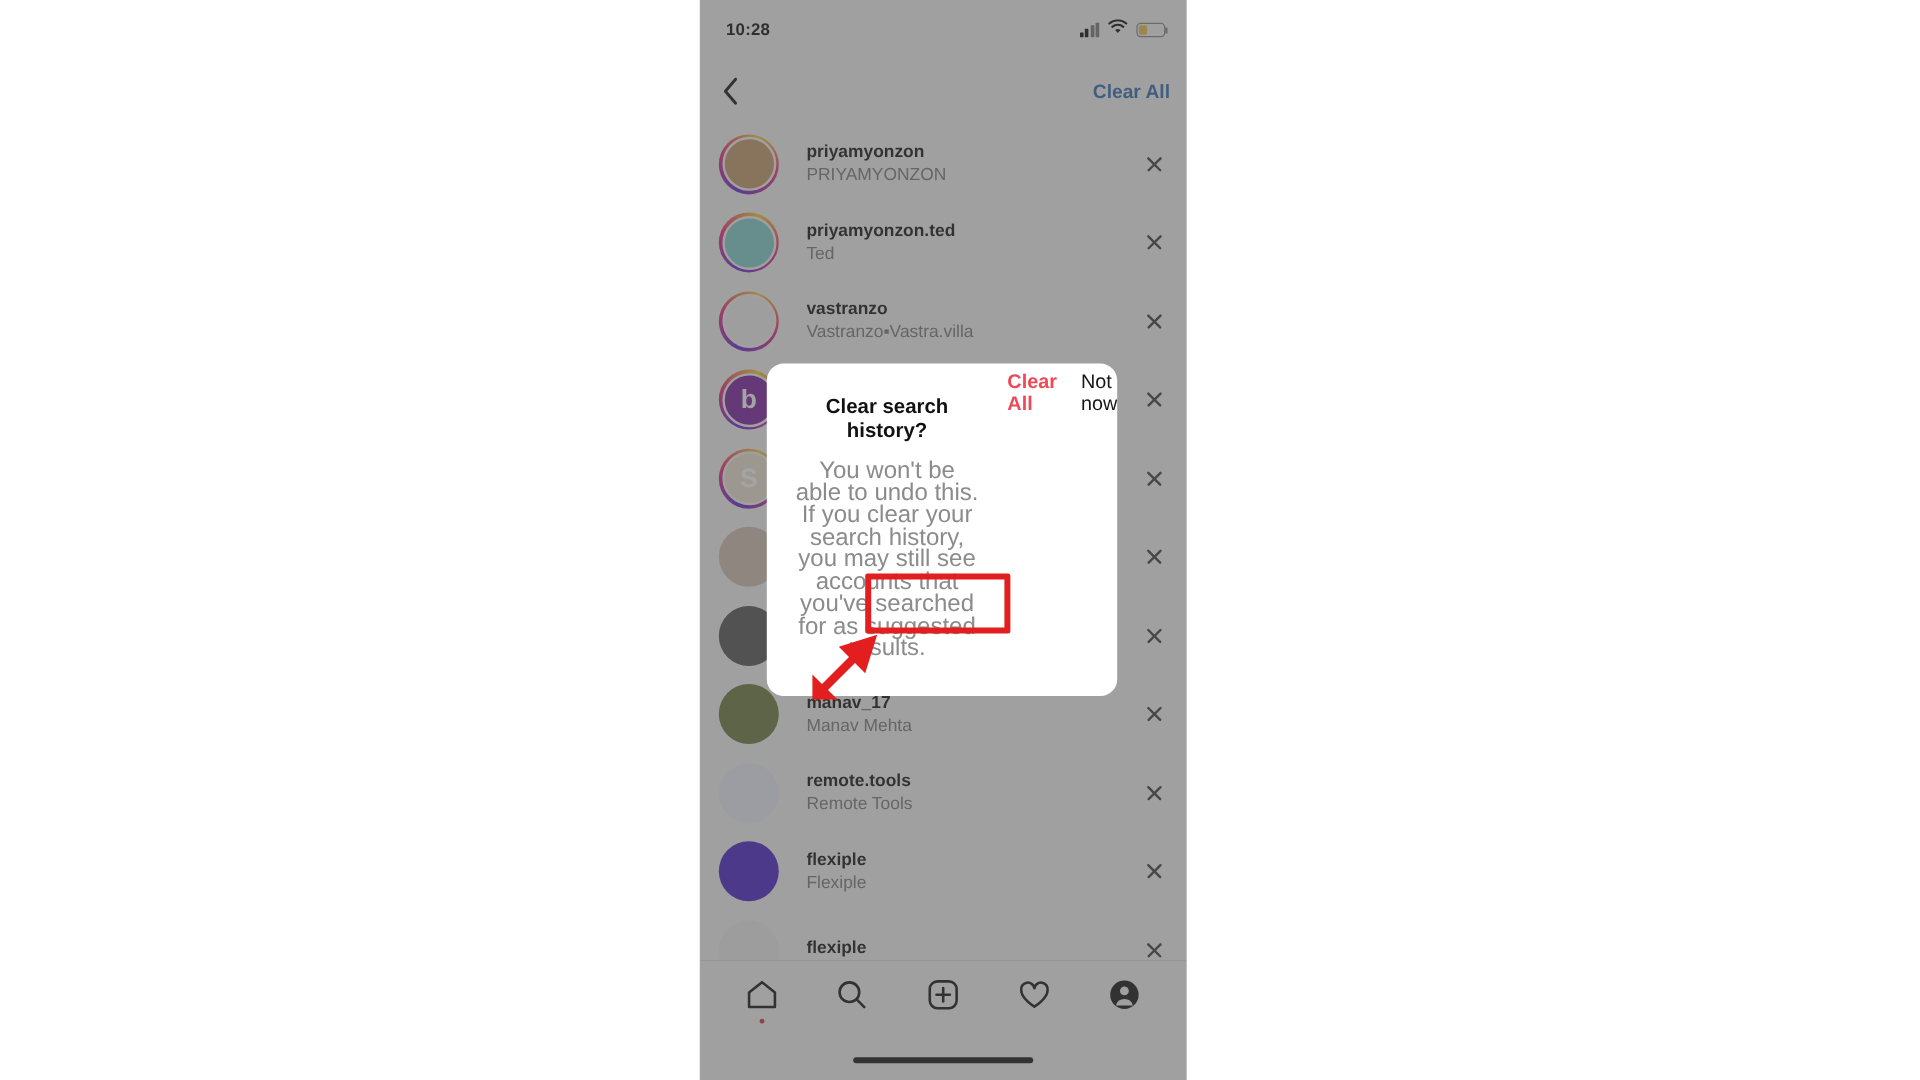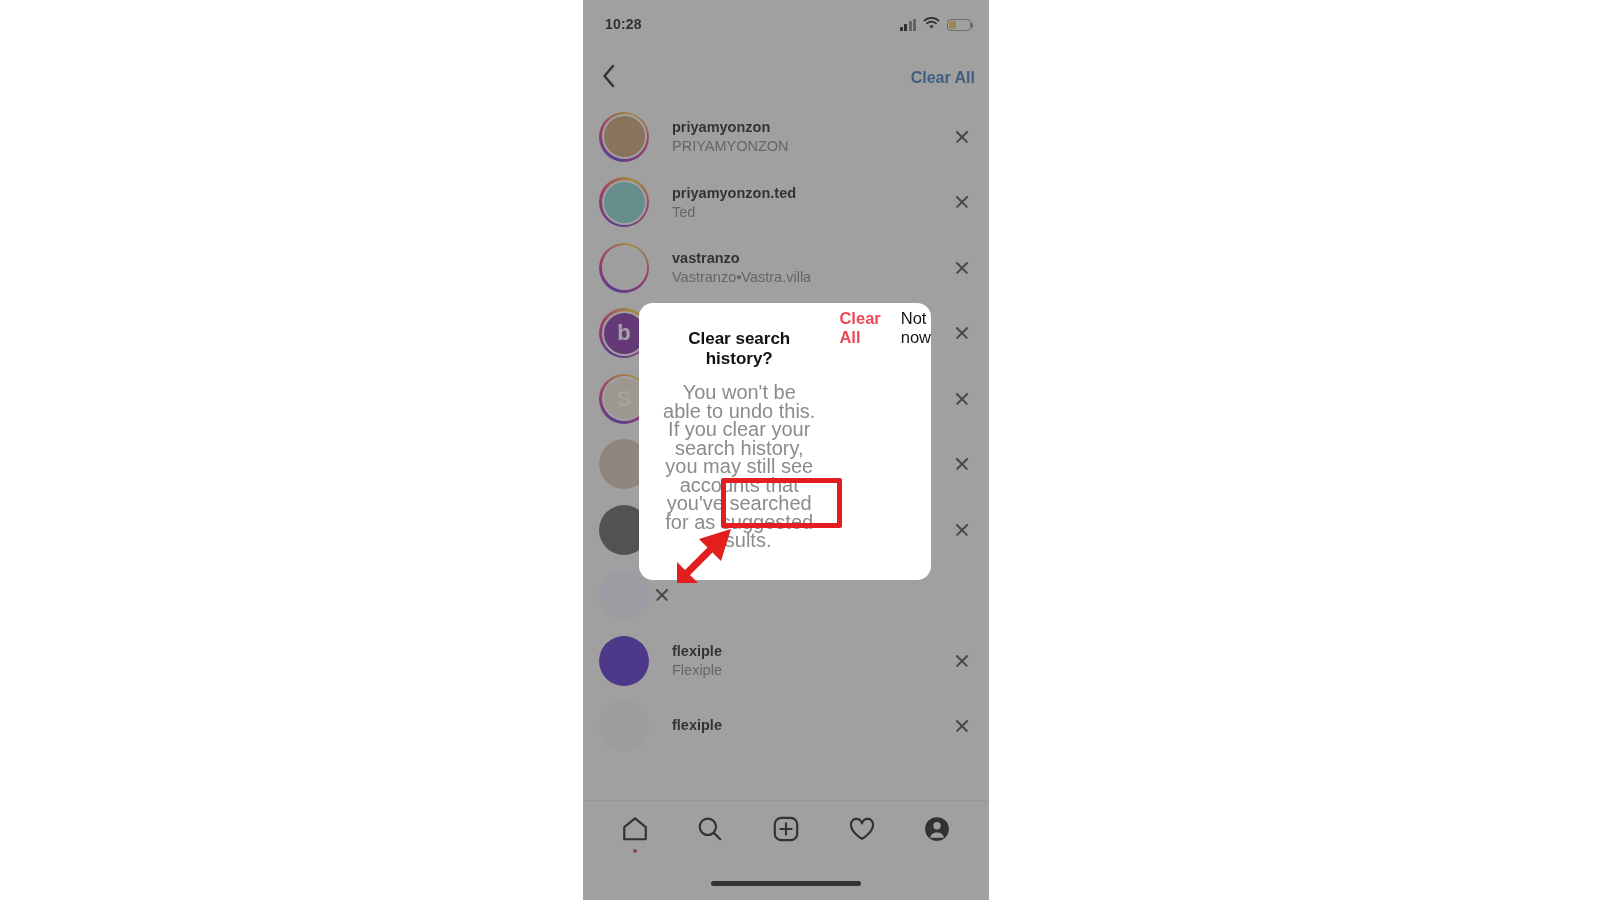--- a/index.html
+++ b/index.html
@@ -305,21 +305,35 @@
             <div class="avatar noring" style="background: rgb(85, 85, 85);"></div>
           </div>
           <div class="row-text">
             <div class="row-user">nidhi</div>
             <div class="row-name">Nidhi</div>
           </div>
           <div class="row-x"></div>
         </div>
         <div class="row">
           <div class="avatar-wrap">
+            <div class="avatar noring" style="background: rgb(107, 122, 63);"></div>
+          </div>
+          <div class="row-text">
+            <div class="row-user">manav_17</div>
+            <div class="row-name">Manav Mehta</div>
+          </div>
+          <div class="row-x"></div>
+        </div>
+        <div class="row">
+          <div class="avatar-wrap">
             <div class="avatar noring" style="background: rgb(238, 240, 251);"></div>
+          </div>
+          <div class="row-text">
+            <div class="row-user">remote.tools</div>
+            <div class="row-name">Remote Tools</div>
           </div>
           <div class="row-x"></div>
         </div>
         <div class="row">
           <div class="avatar-wrap">
             <div class="avatar noring" style="background: rgb(74, 33, 201);"></div>
           </div>
           <div class="row-text">
             <div class="row-user">flexiple</div>
             <div class="row-name">Flexiple</div>

